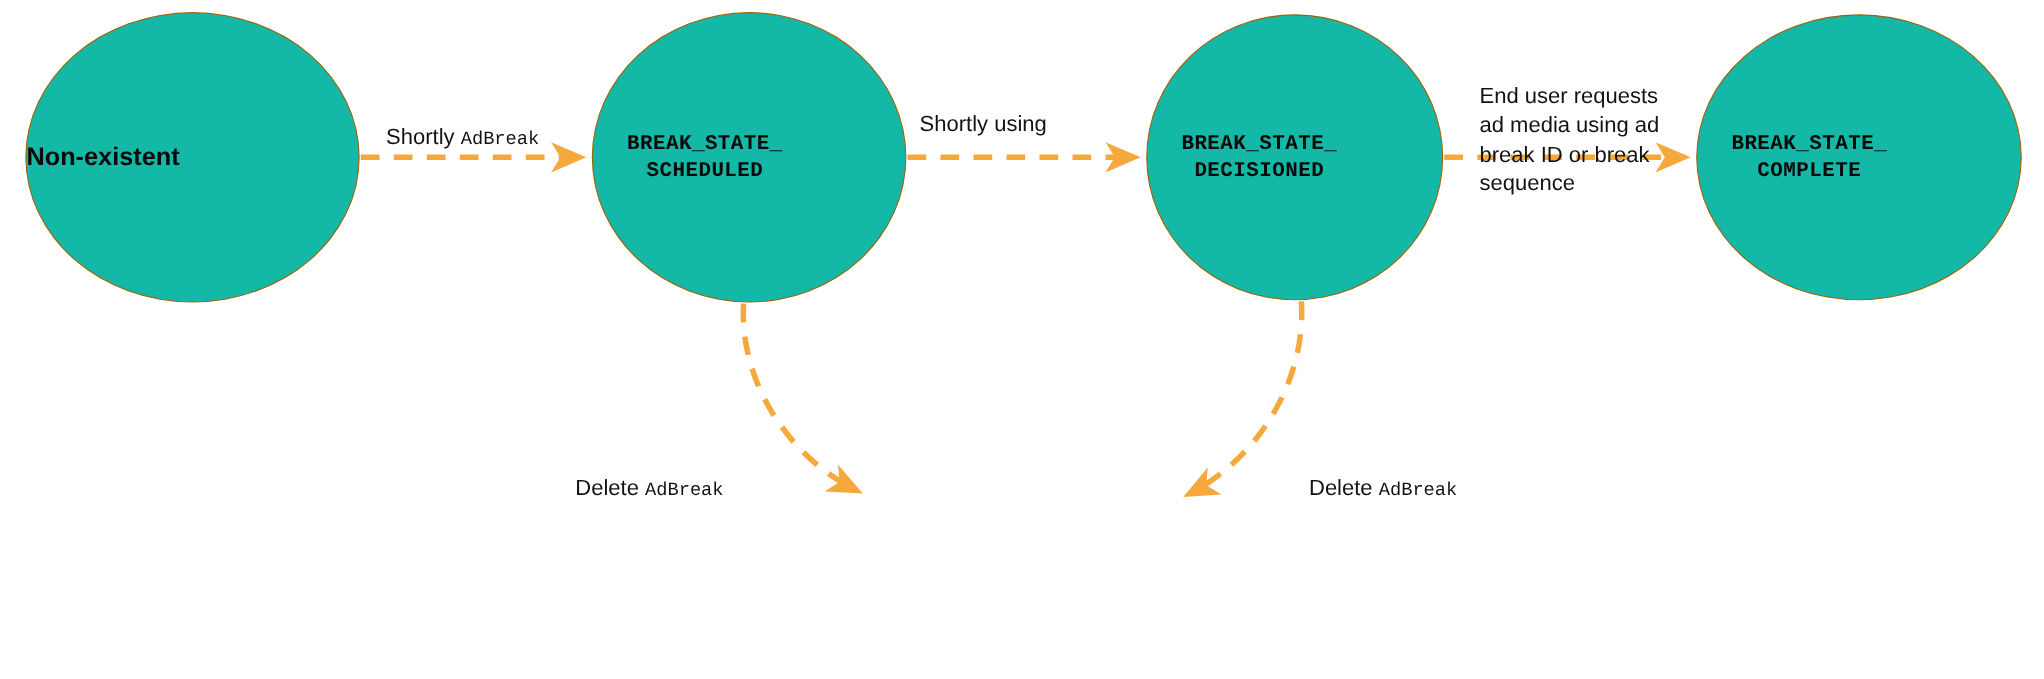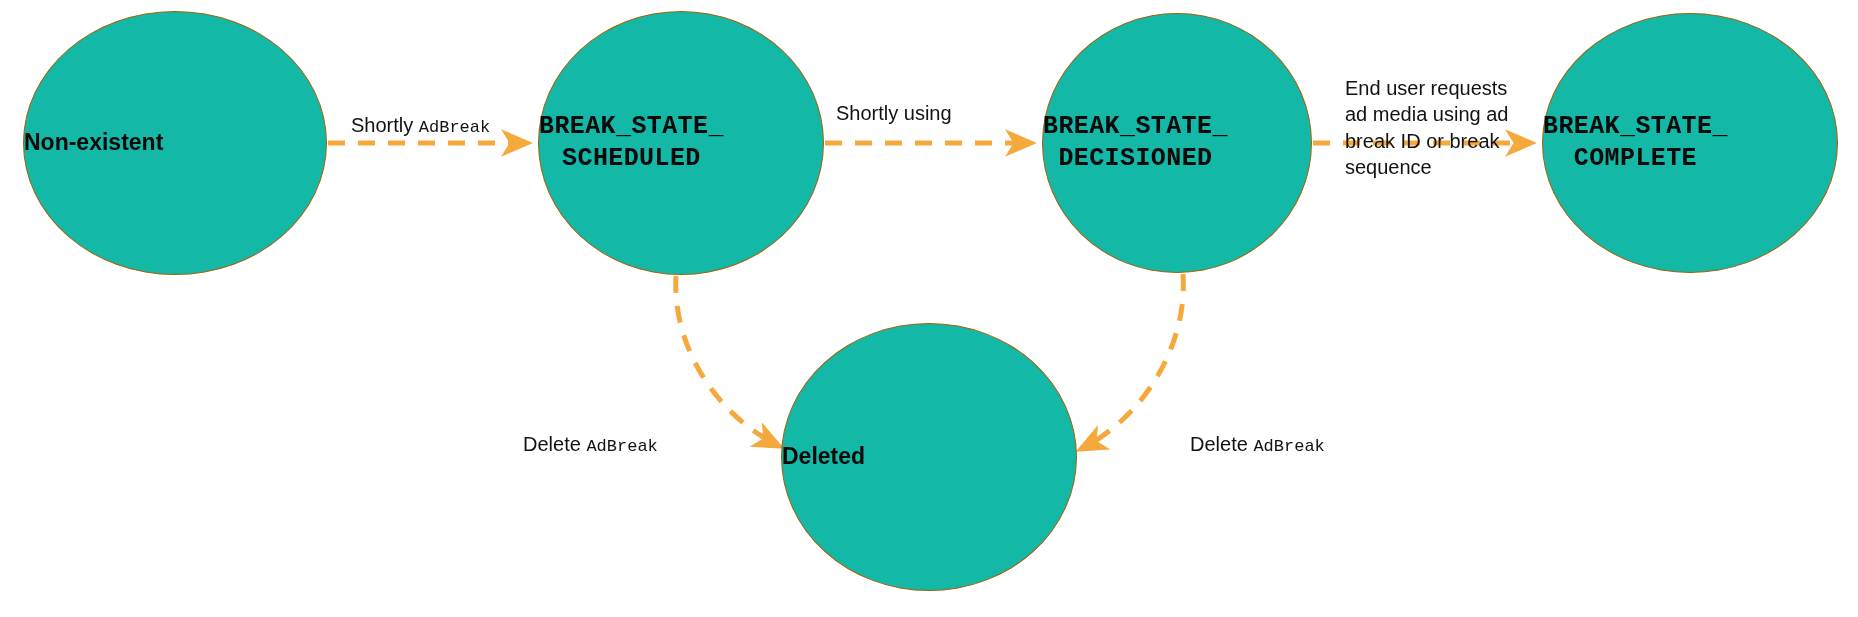--- a/index.html
+++ b/index.html
@@ -37,22 +37,23 @@
   }
   .node-label {
     font-weight: bold;
     color: #0a0a0a;
     line-height: 1.30;
     white-space: pre-line;
     pointer-events: none;
   }
   .node-label.mono {
     font-family: "Liberation Mono", monospace;
-    font-size: 25px;
+    font-size: 19px;
     letter-spacing: 0.4px;
+    margin-left: 31px;
   }
   .node-label.sans {
     font-family: "Liberation Sans", sans-serif;
     font-size: 23px;
   }
   .edge-label {
     position: absolute;
     color: #121212;
     font-size: 20px;
     line-height: 1.32;
@@ -102,23 +103,20 @@
   <div class="node" style="left:1042px; top:13px; width:270px; height:260px;">
     <span class="node-label mono">BREAK_STATE_
 DECISIONED</span>
   </div>
 
   <div class="node" style="left:1542px; top:13px; width:296px; height:260px;">
     <span class="node-label mono">BREAK_STATE_
 COMPLETE</span>
   </div>
 
-  <div class="node" style="left:781px; top:323px; width:296px; height:268px;">
-    <span class="node-label sans">Deleted</span>
-  </div>
 
   <div class="edge-label" style="left:351px; top:86px;">
     <span class="sans-seg">Shortly </span><span class="mono-seg">AdBreak</span>
   </div>
 
   <div class="edge-label" style="left:836px; top:74px;">
     <div class="sans-seg">Shortly using</div>
   </div>
 
   <div class="edge-label sans" style="left:1345px; top:35px;margin-top:40px;">End user requests

